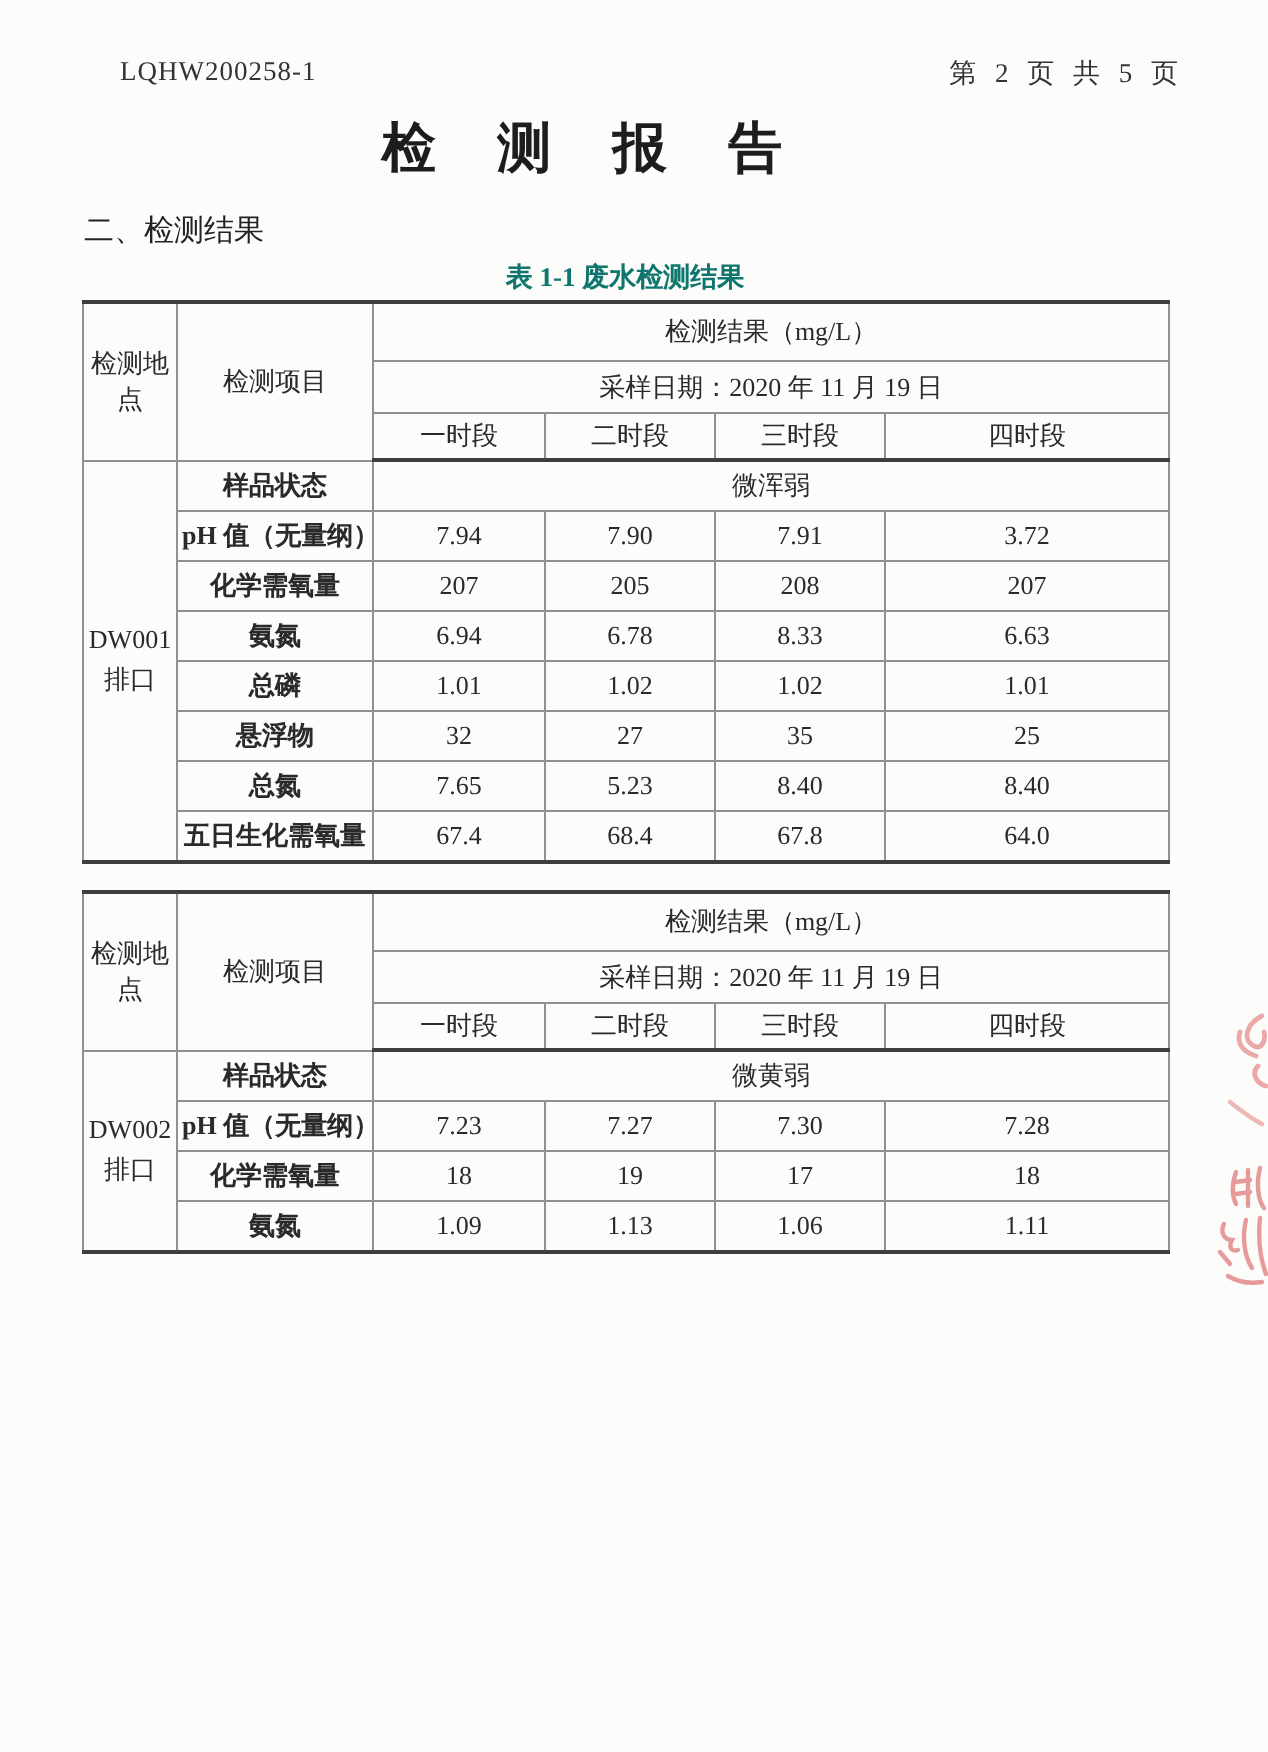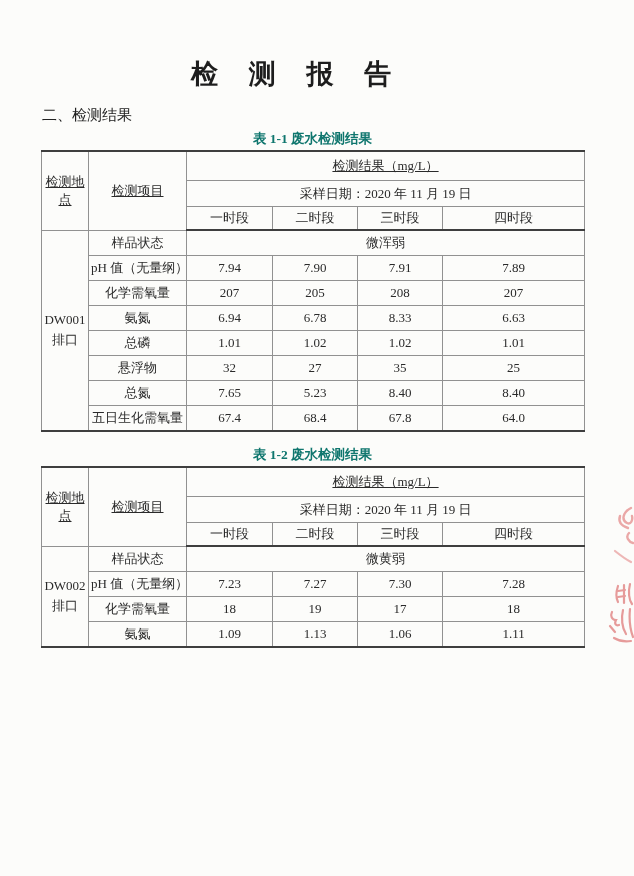--- a/index.html
+++ b/index.html
@@ -54,38 +54,42 @@
   table.results-table td {
     border:1px solid #919191;
     text-align:center;
     vertical-align:middle;
     font-size:13px;
     color:#2a2a2a;
     padding:1px 2px;
     overflow:hidden;
   }
   td.edge { border-right:none; }
-  tr.hrow1 td { height:26px;text-decoration:underline; }
+  tr.hrow1 td { height:26px; }
   tr.hrow2 td { height:23px; }
   tr.hrow3 td { height:20px; }
   tr.brow  td { height:22px; }
   tr.sep-row td, td.hdr-span { border-bottom:2px solid #3e3e3e; }
   td.loc-cell { font-size:12px; line-height:1.55; padding:1px 3px; }
-  td.item-cell { white-space:nowrap; }
+  td.item-cell { white-space:nowrap;font-weight:bold; }
   
   .stamp { position:absolute; pointer-events:none; }
   .stamp-top    { left:607px; top:506px; opacity:0.55; }
   .stamp-middle { left:611px; top:548px; opacity:0.45; }
   .stamp-bottom { left:604px; top:582px; opacity:0.6; }
 </style>
 </head>
 <body>
 
 <div class="page">
 
+  <div class="page-header">
+    <span class="report-no">LQHW200258-1</span>
+    <span class="page-ind">第 2 页 共 5 页</span>
+  </div>
 
   <h1 class="report-title">检 测 报 告</h1>
 
   <h2 class="section-heading">二、检测结果</h2>
 
   <div class="tables-area">
       <div class="table-block">
         <div class="table-caption">表 1-1  废水检测结果</div>
         <table class="results-table">
           <colgroup>
@@ -114,21 +118,21 @@
             <tr class="brow">
               <td class="loc-cell" rowspan="8">DW001 排口</td>
               <td class="item-cell">样品状态</td>
               <td class="edge" colspan="4">微浑弱</td>
             </tr>
             <tr class="brow">
               <td class="item-cell">pH 值（无量纲）</td>
               <td>7.94</td>
               <td>7.90</td>
               <td>7.91</td>
-              <td class="edge">7.89</td>
+              <td class="edge">3.72</td>
             </tr>
             <tr class="brow">
               <td class="item-cell">化学需氧量</td>
               <td>207</td>
               <td>205</td>
               <td>208</td>
               <td class="edge">207</td>
             </tr>
             <tr class="brow">
               <td class="item-cell">氨氮</td>
@@ -162,21 +166,20 @@
               <td class="item-cell">五日生化需氧量</td>
               <td>67.4</td>
               <td>68.4</td>
               <td>67.8</td>
               <td class="edge">64.0</td>
             </tr>
           </tbody>
         </table>
       </div>
       <div class="table-block">
-        <div class="table-caption">表 1-2  废水检测结果</div>
         <table class="results-table">
           <colgroup>
             <col style="width: 47px;">
             <col style="width: 98px;">
             <col style="width: 86px;">
             <col style="width: 85px;">
             <col style="width: 85px;">
             <col style="width: 142px;">
           </colgroup>
           <tbody>

